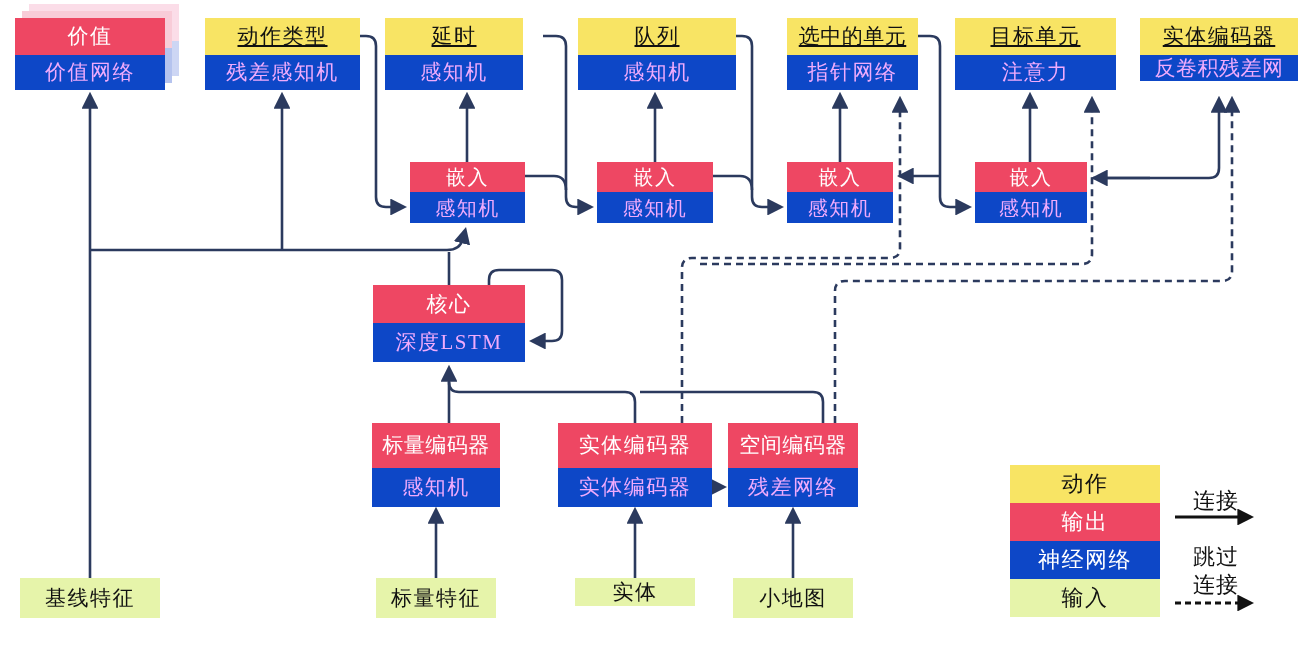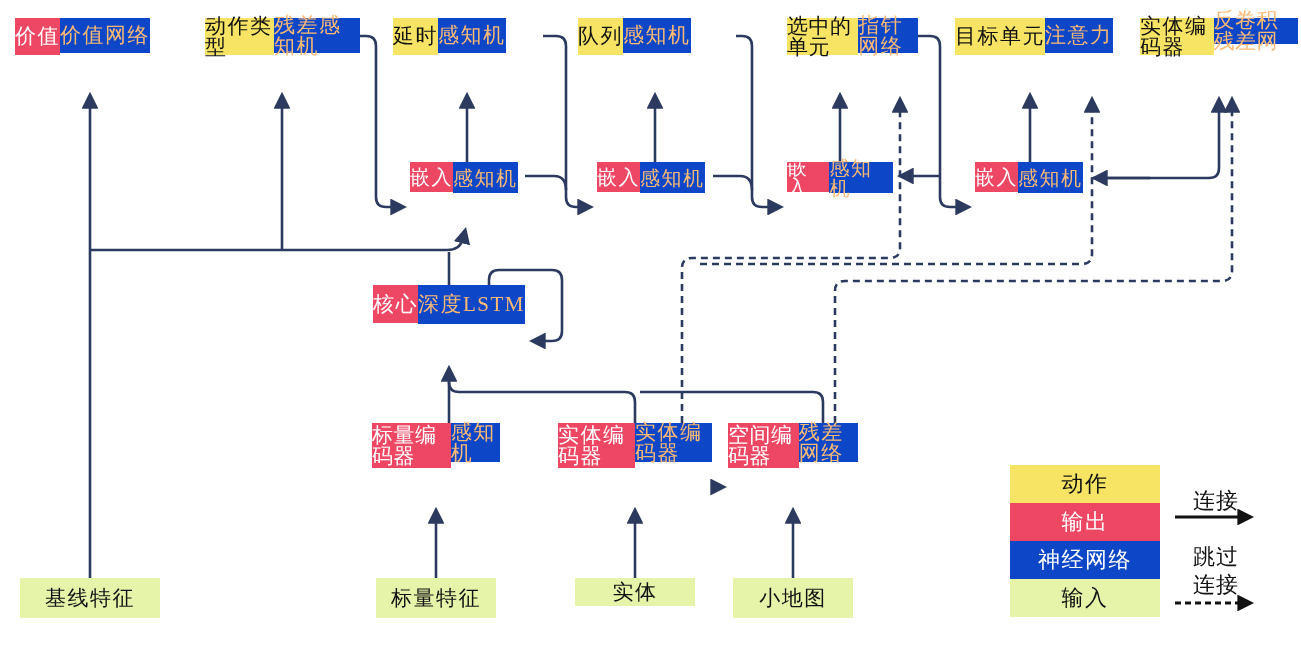--- a/index.html
+++ b/index.html
@@ -8,25 +8,25 @@
     font-family:"Liberation Serif","DejaVu Serif",serif;
   }
   svg.wires{position:absolute;left:0;top:0;z-index:1;}
   .wires path{fill:none;stroke:var(--line);stroke-width:2.6px;}
   .wires path.dash{stroke-dasharray:7 5;}
   .wires path.blk{stroke:var(--legend_arrow);stroke-width:2.8px;}
   .wires path.blkd{stroke-dasharray:6 4;}
   #ah path{fill:var(--line);stroke:none;}
   #ahb path{fill:var(--legend_arrow);stroke:none;}
 
-  .node{position:absolute;z-index:2;display:flex;flex-direction:row;}
+  .node{position:absolute;z-index:2;display:flex;flex-direction:column;}
   .part{display:flex;align-items:center;justify-content:center;letter-spacing:1.5px;line-height:1;}
   .part.red{background:var(--red);color:#ffffff;}
-  .part.blue{background:var(--blue);color:#fdba74;}
-  .part.yellow{background:var(--yellow);color:#111111;}
+  .part.blue{background:var(--blue);color:#f0abfc;}
+  .part.yellow{background:var(--yellow);color:#111111;text-decoration:underline;}
   .part.pale-pink{background:var(--shadow_pink);}
   .part.pale-blue{background:var(--shadow_blue);}
   .part.pale-pink2{background:var(--shadow_pink_far);}
   .part.pale-blue2{background:var(--shadow_blue_far);}
   .fs21{font-size:21px;} .fs20{font-size:20px;}
 
   .gnode{position:absolute;z-index:2;background:var(--green);color:#111111;
     display:flex;align-items:center;justify-content:center;font-size:21px;letter-spacing:1.5px;}
 
   .lg{position:absolute;z-index:2;left:1010px;width:150px;height:38px;
@@ -96,21 +96,21 @@
   </div>
 
   <div class="node" style="left:15px;top:18px;width:150px">
     <div class="part red fs21" style="height:37px">价值</div>
     <div class="part blue fs21" style="height:35px">价值网络</div>
   </div>
   <div class="node" style="left:205px;top:18px;width:155px">
     <div class="part yellow fs21" style="height:37px">动作类型</div>
     <div class="part blue fs21" style="height:35px">残差感知机</div>
   </div>
-  <div class="node" style="left:393px;top:18px;width:162px">
+  <div class="node" style="left:385px;top:18px;width:138px">
     <div class="part yellow fs21" style="height:37px">延时</div>
     <div class="part blue fs21" style="height:35px">感知机</div>
   </div>
   <div class="node" style="left:578px;top:18px;width:158px">
     <div class="part yellow fs21" style="height:37px">队列</div>
     <div class="part blue fs21" style="height:35px">感知机</div>
   </div>
   <div class="node" style="left:787px;top:18px;width:131px">
     <div class="part yellow fs21" style="height:37px;letter-spacing:0.5px">选中的单元</div>
     <div class="part blue fs21" style="height:35px">指针网络</div>

